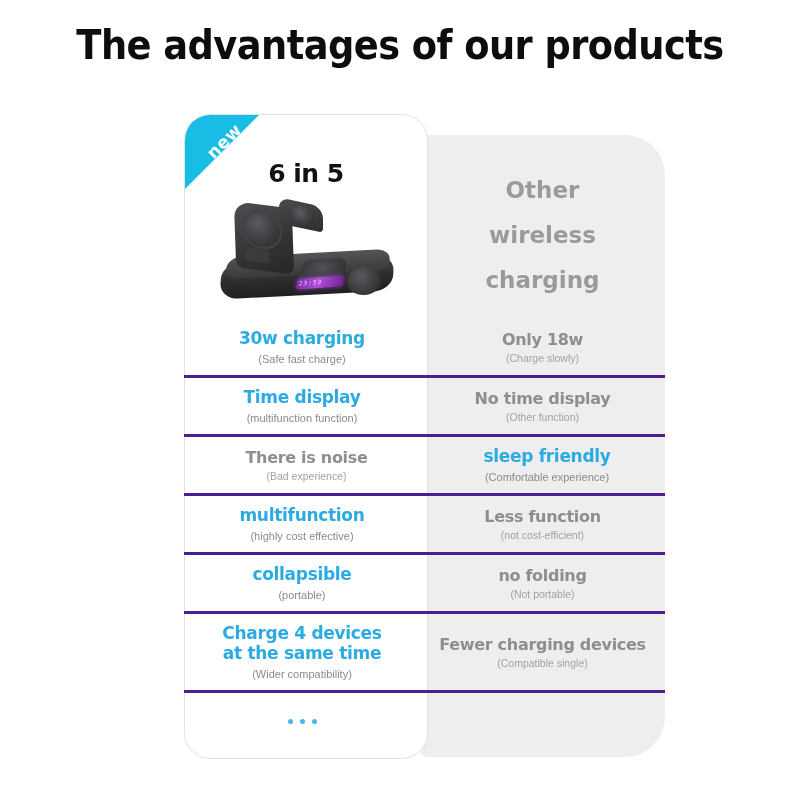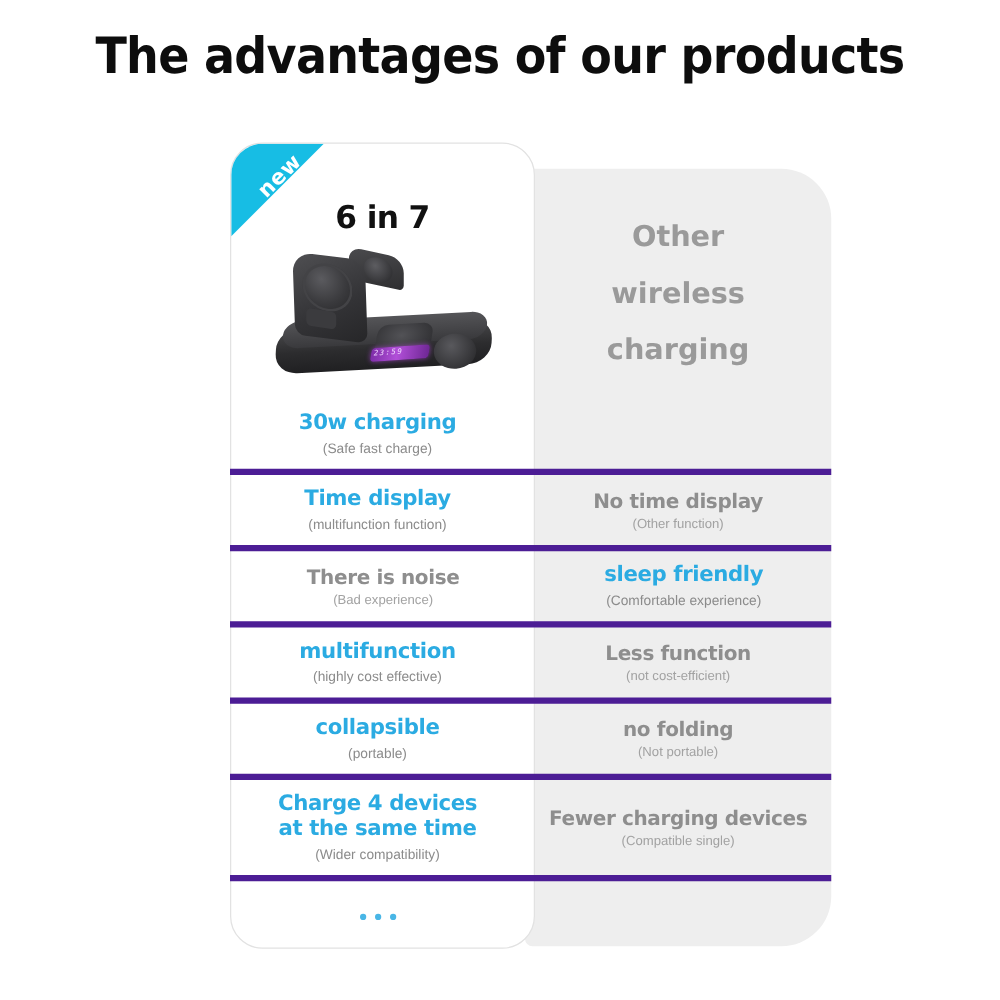--- a/index.html
+++ b/index.html
@@ -244,21 +244,21 @@
   .rows {
     position: absolute;
     left: 184px;
     top: 320px;
     width: 481px;
     z-index: 5;
   }
   .row {
     display: flex;
     width: 100%;
-    border-bottom: 5px solid #4c1d95;
+    border-bottom: 3px solid #4c1d95;
     box-sizing: border-box;
   }
   .row:first-child { border-top: none; }
   .cell {
     box-sizing: border-box;
     display: flex;
     flex-direction: column;
     align-items: center;
     justify-content: center;
     padding: 9px 6px 10px;
@@ -339,21 +339,21 @@
   <div class="other-title">
     <div>Other</div>
     <div>wireless</div>
     <div>charging</div>
   </div>
 
   <div class="panel-ours">
     <div class="ribbon"></div>
     <div class="ribbon-label">new</div>
 
-    <div class="ours-title">6 in 7</div>
+    <div class="ours-title">6 in 5</div>
 
     <div class="product">
       <div class="prod-base"></div>
       <div class="prod-base-top"></div>
       <div class="prod-arm"></div>
       <div class="prod-upright"></div>
       <div class="pad-big"></div>
       <div class="pad-watch"></div>
       <div class="pad-small-sq"></div>
       <div class="pad-phone"></div>
@@ -364,20 +364,24 @@
     </div>
   </div>
 
   <div class="rows">
 
     <div class="row row-first">
       <div class="cell cell-ours">
         <div class="main-blue">30w charging</div>
         <div class="sub-gray">(Safe fast charge)</div>
       </div>
+      <div class="cell cell-other">
+        <div class="main-gray">Only 18w</div>
+        <div class="sub-gray2">(Charge slowly)</div>
+      </div>
     </div>
 
     <div class="row">
       <div class="cell cell-ours">
         <div class="main-blue">Time display</div>
         <div class="sub-gray">(multifunction function)</div>
       </div>
       <div class="cell cell-other">
         <div class="main-gray">No time display</div>
         <div class="sub-gray2">(Other function)</div>

